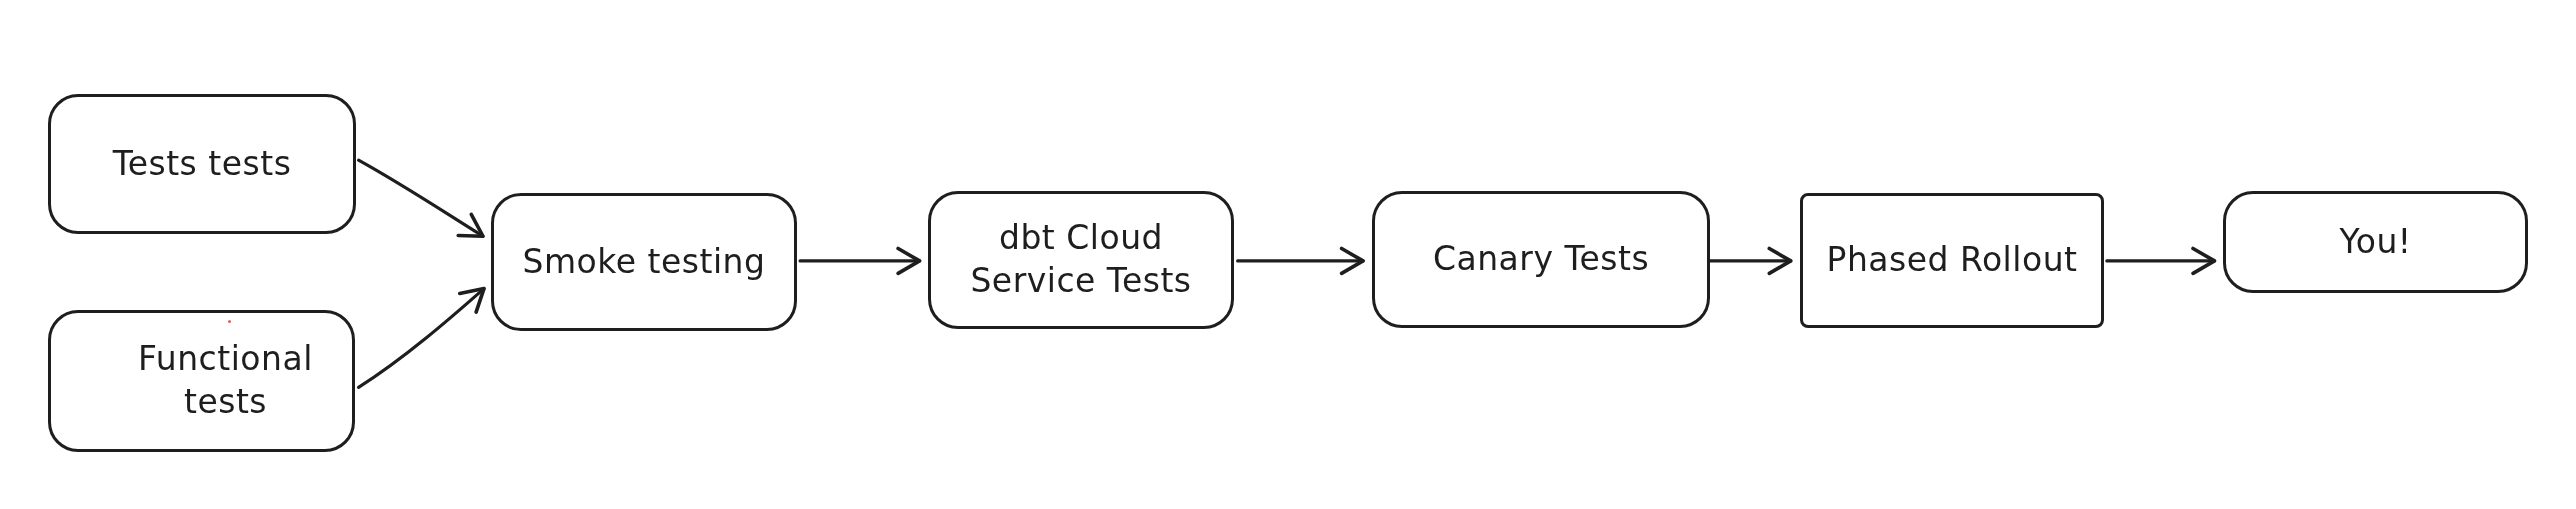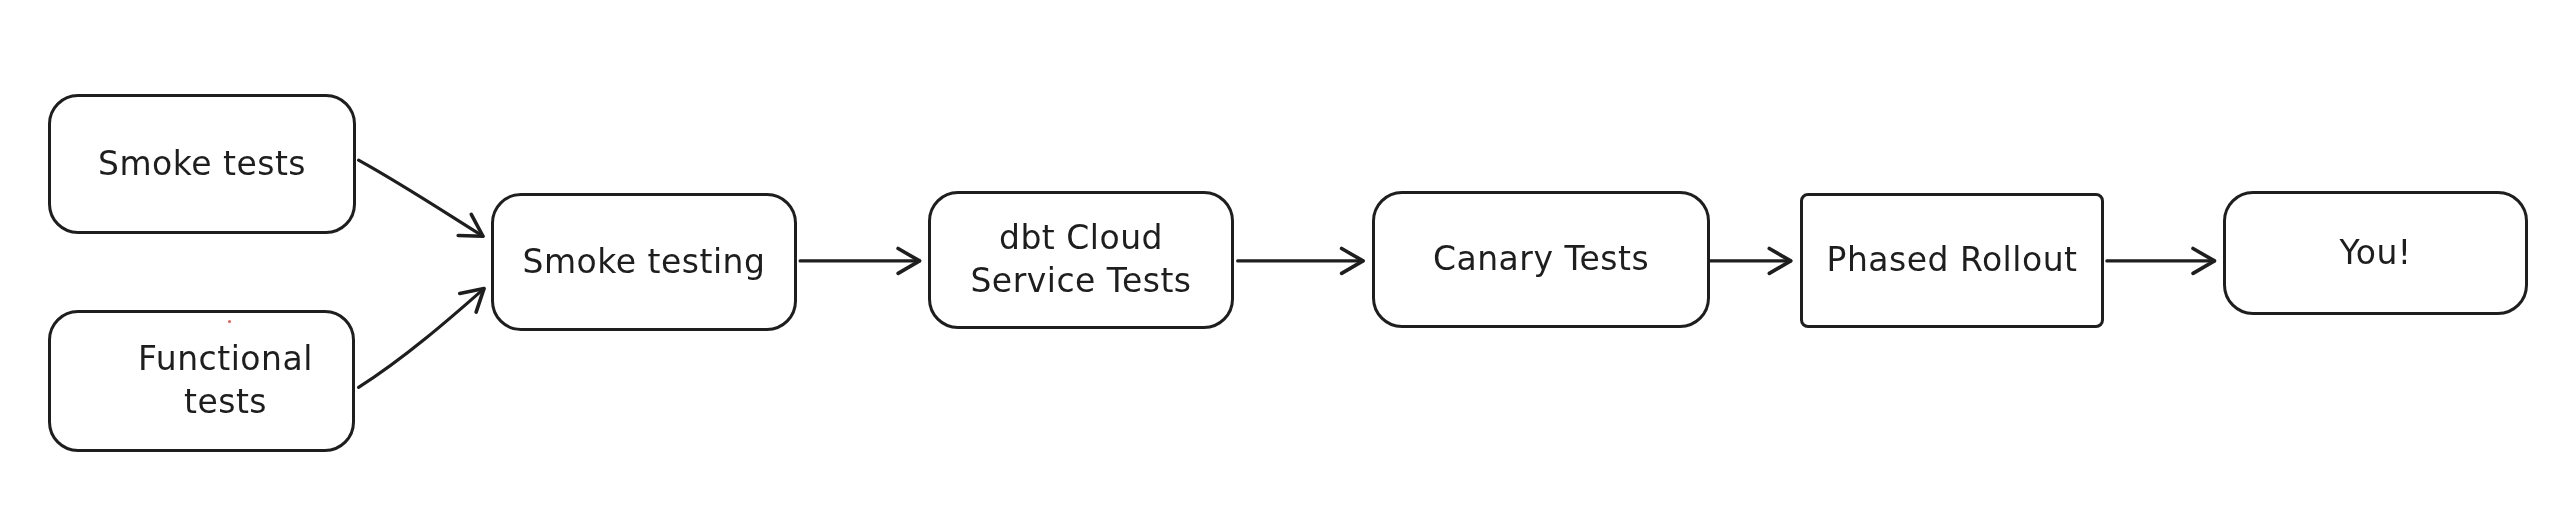--- a/index.html
+++ b/index.html
@@ -38,21 +38,21 @@
     letter-spacing: 0.5px;
     padding: 0 10px;
   }
   
   .node-unit       { left:   48px; top:  94px; width: 308px; height: 140px; }
   .node-functional { left:   48px; top: 310px; width: 307px; height: 142px; padding-left: 48px; }
   .node-smoke      { left:  491px; top: 193px; width: 306px; height: 138px; }
   .node-dbt        { left:  928px; top: 191px; width: 306px; height: 138px; }
   .node-canary     { left: 1372px; top: 191px; width: 338px; height: 137px; }
   .node-phased     { left: 1800px; top: 193px; width: 304px; height: 135px; border-radius: 8px; }
-  .node-you        { left: 2223px; top: 191px; width: 305px; height: 124px; }
+  .node-you        { left: 2223px; top: 191px; width: 305px; height: 102px; }
   .artifact-dot {
     position: absolute;
     left: 228px; top: 320px;
     width: 3px; height: 3px;
     background: #e03131;
     border-radius: 50%;
     opacity: 0.8;
   }
 </style>
 </head>
@@ -68,21 +68,21 @@
     </defs>
     <path d="M 363 162 C 410 188, 455 218, 489 239" fill="none" stroke="#1e1e1e" stroke-width="3.2" stroke-linecap="round" marker-end="url(#arrowhead)"></path>
     <path d="M 363 392 C 410 362, 456 322, 490 292" fill="none" stroke="#1e1e1e" stroke-width="3.2" stroke-linecap="round" marker-end="url(#arrowhead)"></path>
     <path d="M 810 264 L 931 264" fill="none" stroke="#1e1e1e" stroke-width="3.2" stroke-linecap="round" marker-end="url(#arrowhead)"></path>
     <path d="M 1253 264 L 1380 264" fill="none" stroke="#1e1e1e" stroke-width="3.2" stroke-linecap="round" marker-end="url(#arrowhead)"></path>
     <path d="M 1703 264 L 1813 264" fill="none" stroke="#1e1e1e" stroke-width="3.2" stroke-linecap="round" marker-end="url(#arrowhead)"></path>
     <path d="M 2133 264 L 2242 264" fill="none" stroke="#1e1e1e" stroke-width="3.2" stroke-linecap="round" marker-end="url(#arrowhead)"></path>
   </svg>
 
   <div class="node node-unit">
-    <span class="label">Smoke tests</span>
+    <span class="label">Tests tests</span>
   </div>
 
   <div class="node node-functional">
     <span class="label">Functional tests</span>
   </div>
 
   <div class="node node-dbt">
     <span class="label">dbt Cloud
 Service Tests</span>
   </div>

